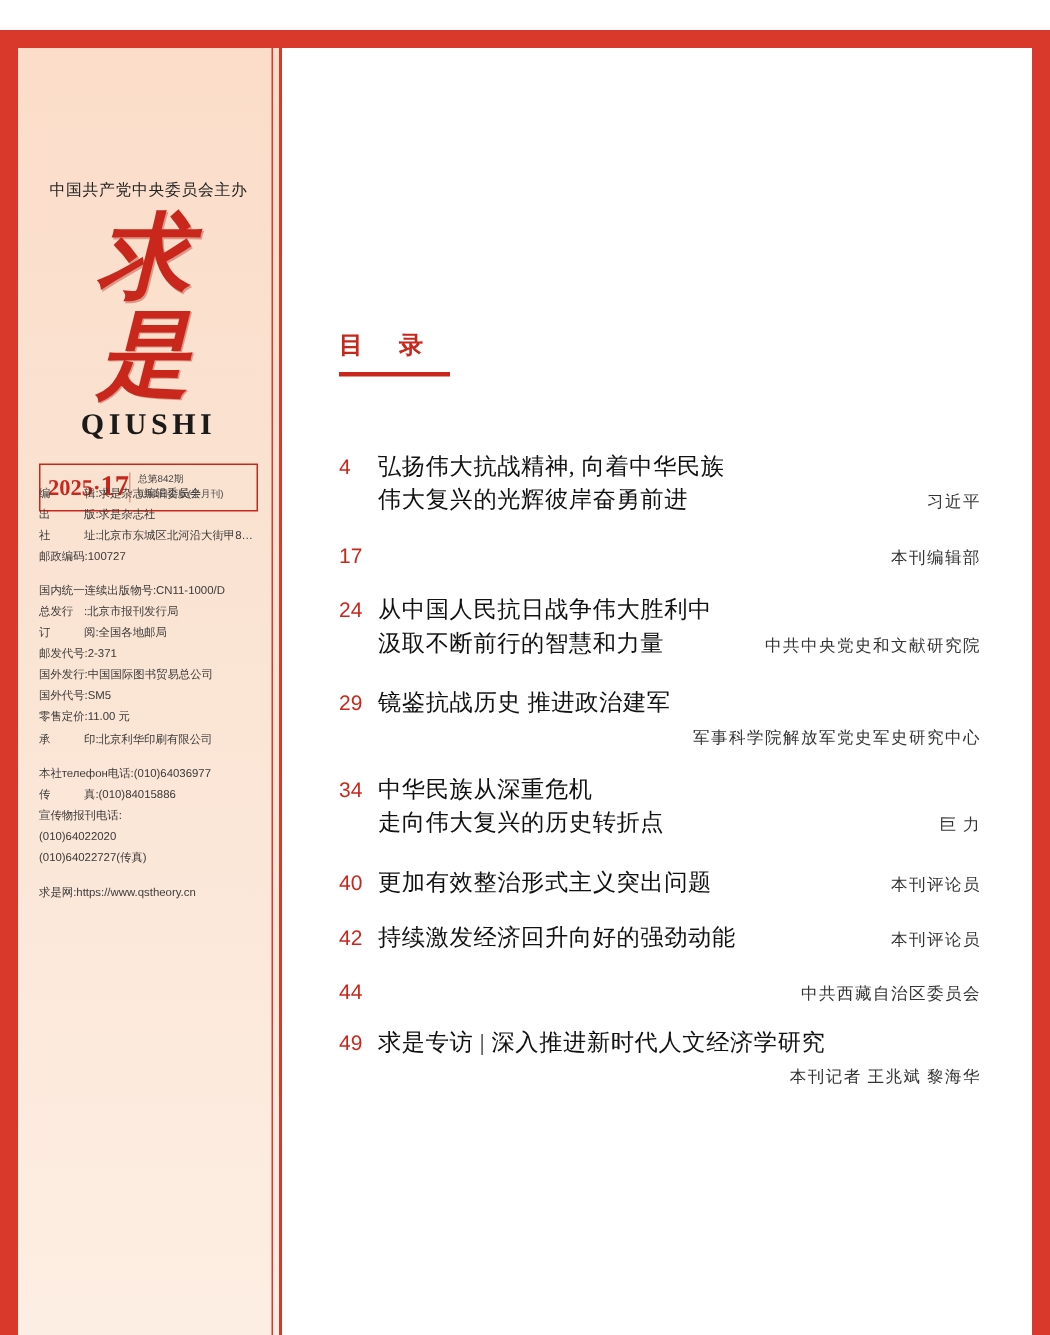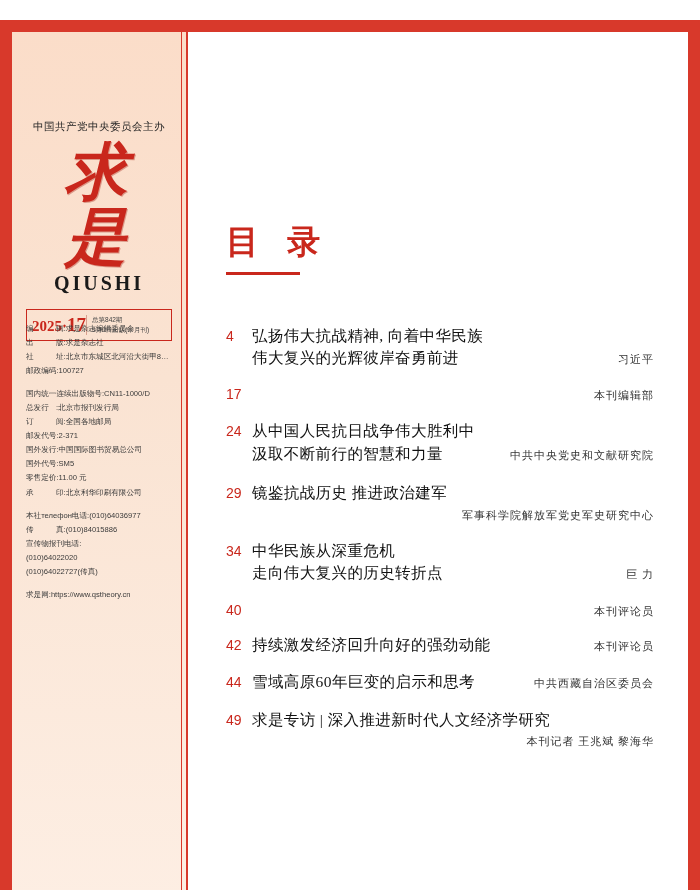--- a/index.html
+++ b/index.html
@@ -107,21 +107,21 @@
 
   
   .right {
     flex: 1;
     position: relative;
     padding: 0 34px 0 38px;
   }
   .toc-title {
     margin-top: 188px;
     color: #c9271c;
-    font-size: 33px;
+    font-size: 16px;
     font-weight: bold;
     letter-spacing: 10px;
     font-family: "Liberation Serif", serif;
   }
   .toc-title-rule {
     margin-top: 7px;
     width: 74px;
     height: 2.5px;
     background: #c9271c;
   }
@@ -270,36 +270,36 @@
           </div>
           <div class="entry-line">
             <span class="ttl second">走向伟大复兴的历史转折点</span>
             <span class="auth">巨  力</span>
           </div>
         </div>
 
         <div class="entry compact">
           <div class="entry-line">
             <span class="pg">40</span>
+            <span class="ttl">更加有效整治形式主义突出问题</span>
             <span class="auth">本刊评论员</span>
           </div>
         </div>
 
         <div class="entry compact">
           <div class="entry-line">
             <span class="pg">42</span>
             <span class="ttl">持续激发经济回升向好的强劲动能</span>
             <span class="auth">本刊评论员</span>
           </div>
         </div>
 
         <div class="entry compact">
           <div class="entry-line">
             <span class="pg">44</span>
-            <span class="ttl">雪域高原60年巨变的启示和思考</span>
             <span class="auth">中共西藏自治区委员会</span>
           </div>
         </div>
 
         <div class="entry special">
           <div class="entry-line">
             <span class="pg">49</span>
             <span class="ttl">求是专访 | 深入推进新时代人文经济学研究</span>
           </div>
           <div class="auth-row">

